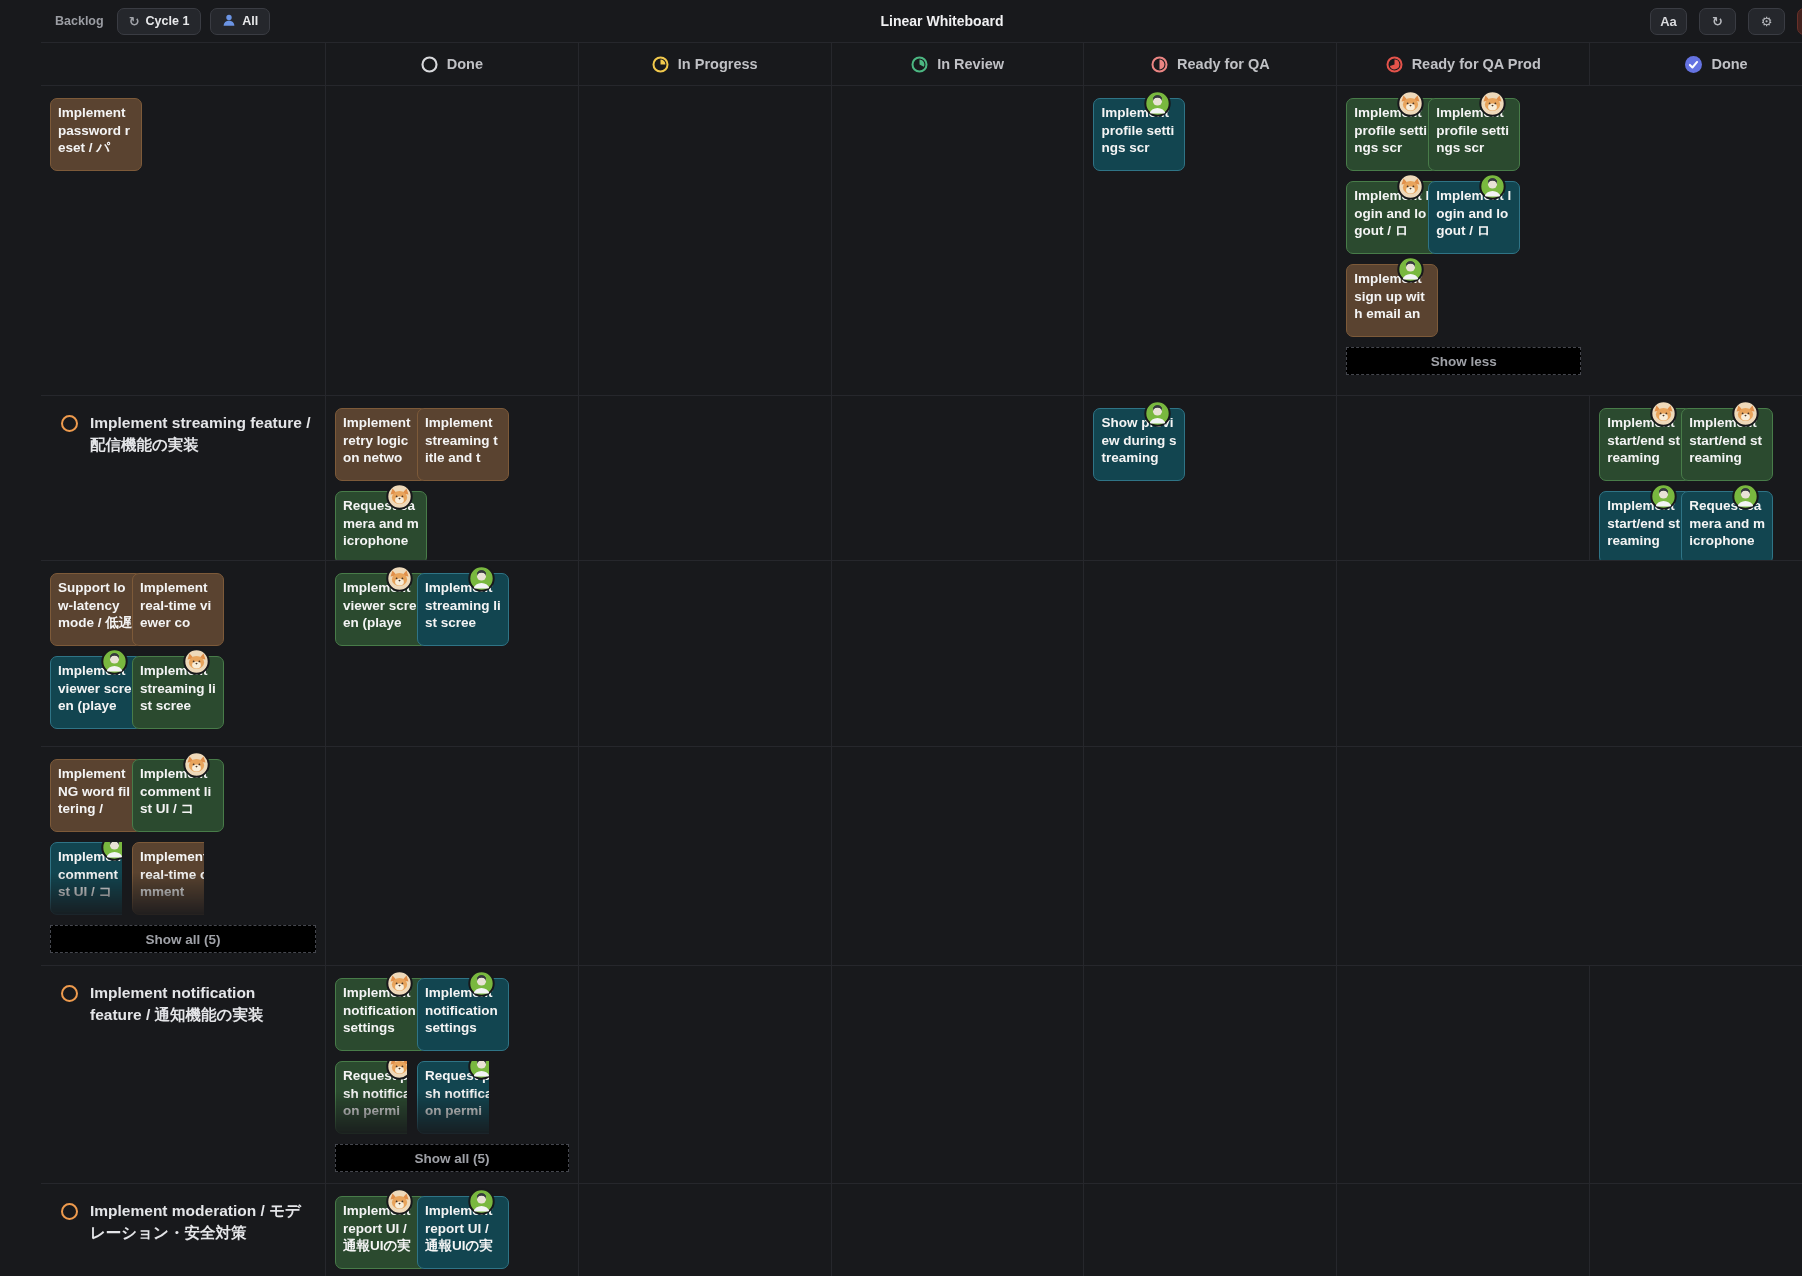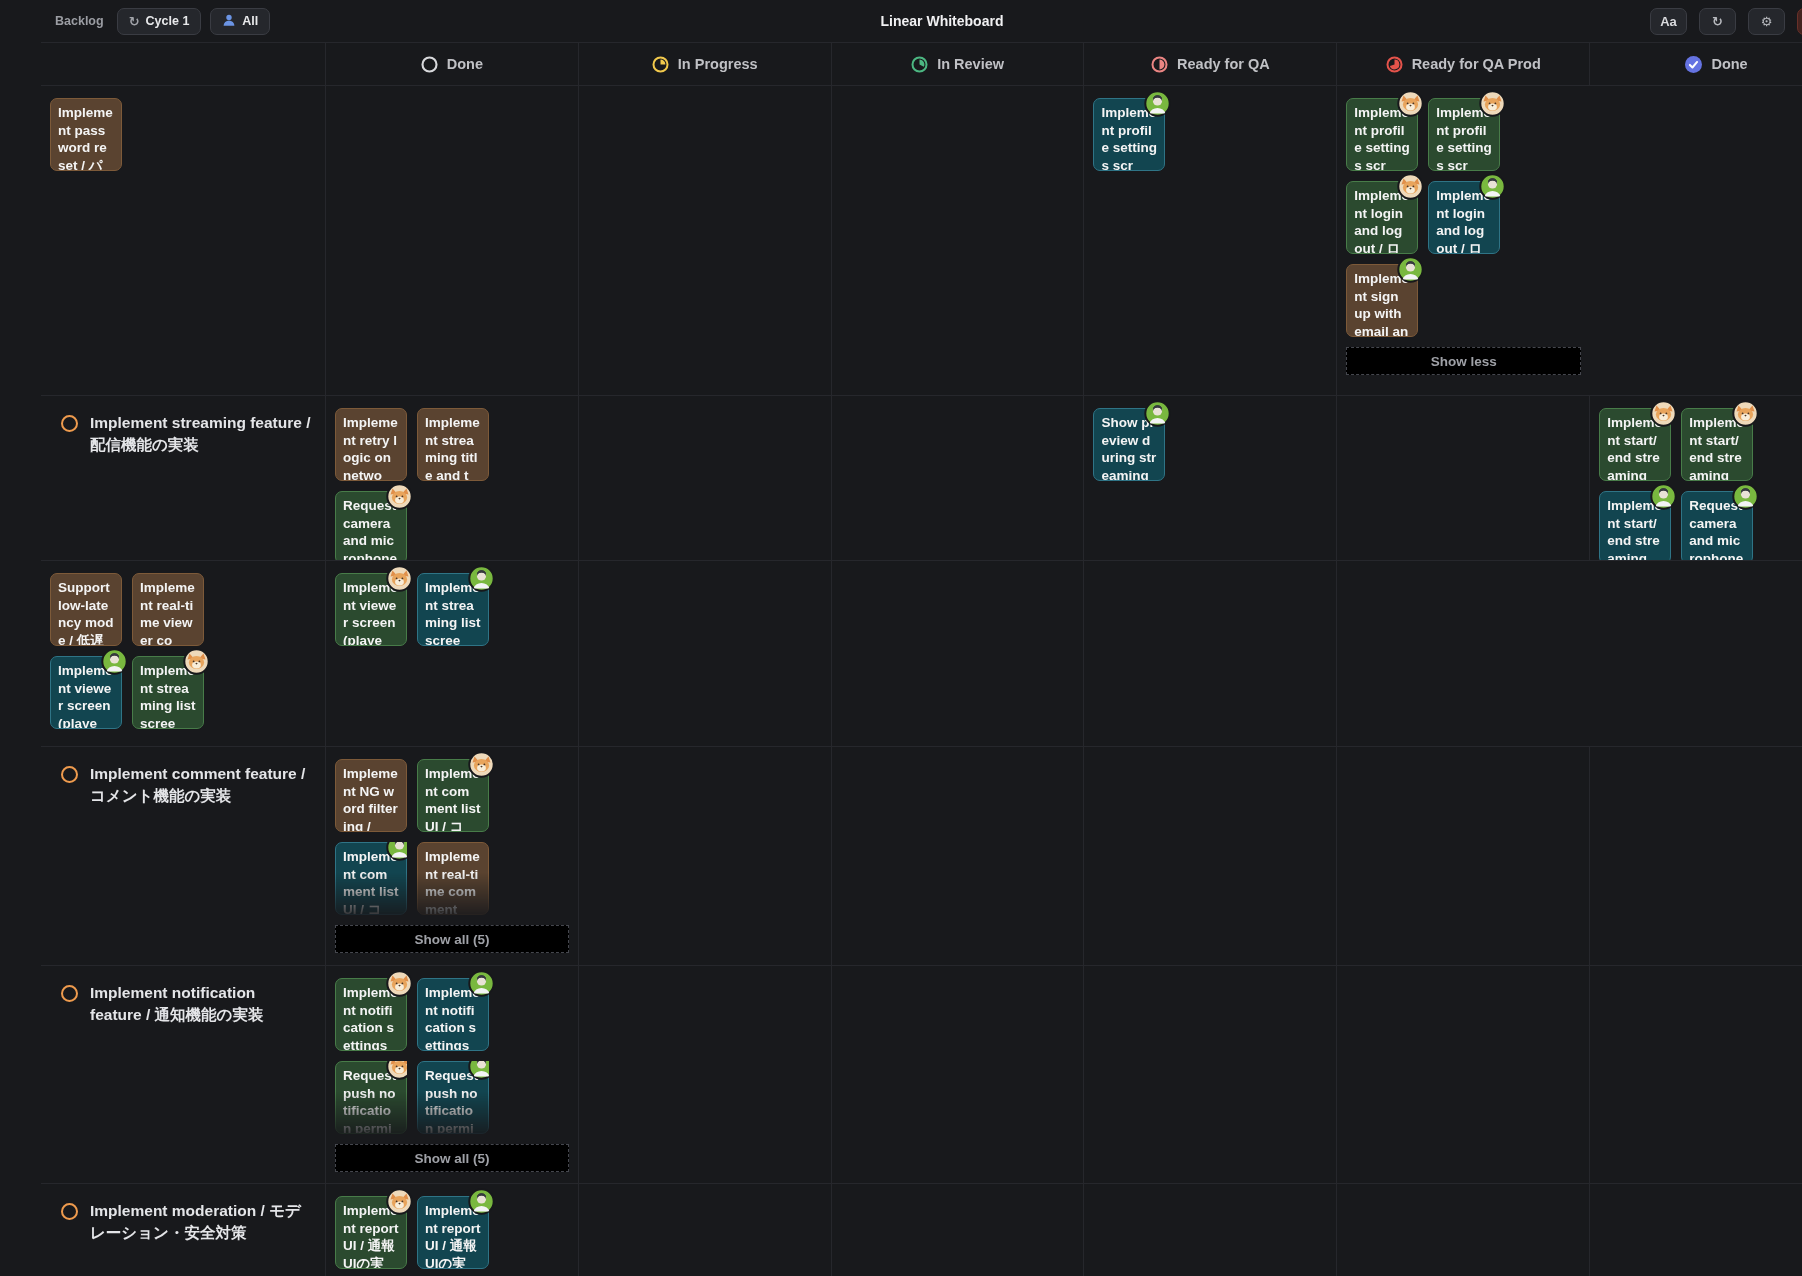--- a/index.html
+++ b/index.html
@@ -37,21 +37,21 @@
   .cell:last-child { border-right:none; }
   .label-cell { display:flex; gap:12px; padding:16px 14px 10px 20px; border-right:1px solid var(--line); }
   .lane-ring { width:17px; height:17px; border:2.6px solid var(--accent-orange); border-radius:50%; flex:0 0 auto; margin-top:3px; }
   .lane-title { color:#e4e5e8; font-size:15.5px; font-weight:700; line-height:1.42; max-width:236px; }
 
   
   .cards { width:155px; display:flex; flex-wrap:wrap; gap:10px 10px; align-content:flex-start; }
   .card-wrap { position:relative; width:72px; height:73px; }
   .card-wrap.faded { -webkit-mask-image:linear-gradient(to bottom,#000 42%,rgba(0,0,0,0.13) 100%);
                      mask-image:linear-gradient(to bottom,#000 42%,rgba(0,0,0,0.13) 100%); }
-  .card { width:72px; height:73px; border-radius:7px; padding:5px 7px; overflow:hidden;
+  .card { width:92px; height:73px; border-radius:7px; padding:5px 7px; overflow:hidden;
           font-size:13.5px; font-weight:700; line-height:1.3; color:#f4f4f4; word-break:break-all; cursor:pointer; }
   .card.brown { background:var(--card-brown-bg); border:1px solid var(--card-brown-border); }
   .card.green { background:var(--card-green-bg); border:1px solid var(--card-green-border); }
   .card.teal  { background:var(--card-teal-bg);  border:1px solid var(--card-teal-border); }
   .avatar { position:absolute; top:-8px; right:-6px; width:27px; height:27px; display:block; }
   .ghost-btn { display:block; width:100%; margin-top:10px; height:28px; background:#000000;
                border:1px dashed #45474e; border-radius:0; color:#9fa1a7; font-size:13.5px;
                font-weight:600; cursor:pointer; font-family:inherit; }
 </style>
 </head>
@@ -458,24 +458,20 @@
                 </svg></span>
             </div>
           </div>
         </div>
         <div class="cell"></div>
         <div class="cell"></div>
         <div class="cell"></div>
         <div class="cell"></div>
       </div>
       <div class="lane" style="height: 219px; flex: 0 0 219px;">
-        <div class="label-cell">
-          <span class="lane-ring"></span>
-          <div class="lane-title">Implement comment feature / コメント機能の実装</div>
-        </div>
         <div class="cell">
           <div class="cards">
             <div class="card-wrap">
               <div class="card brown"><span>Implement NG word filtering /</span></div>
             </div>
             <div class="card-wrap">
               <div class="card green"><span>Implement comment list UI / コ</span></div>
               <span class="avatar"><svg width="27" height="27" viewBox="0 0 27 27">
                   <circle cx="13.5" cy="13.5" r="12.2" fill="#eed9ba" stroke="#17181b" stroke-width="2"></circle>
                   <clipPath id="fc">

